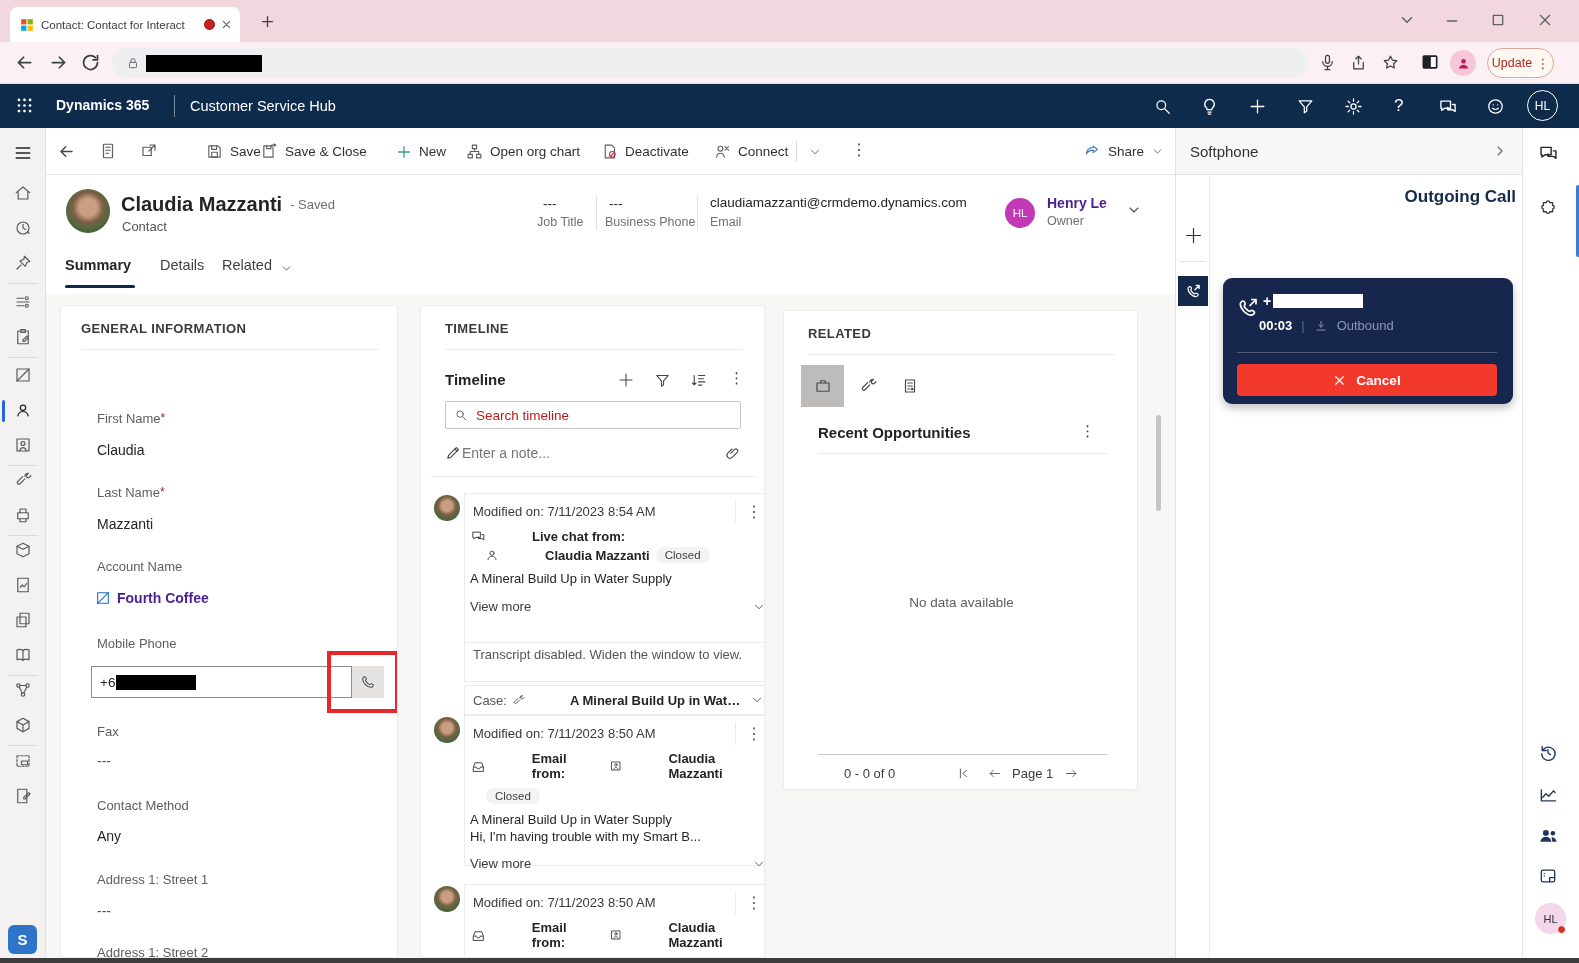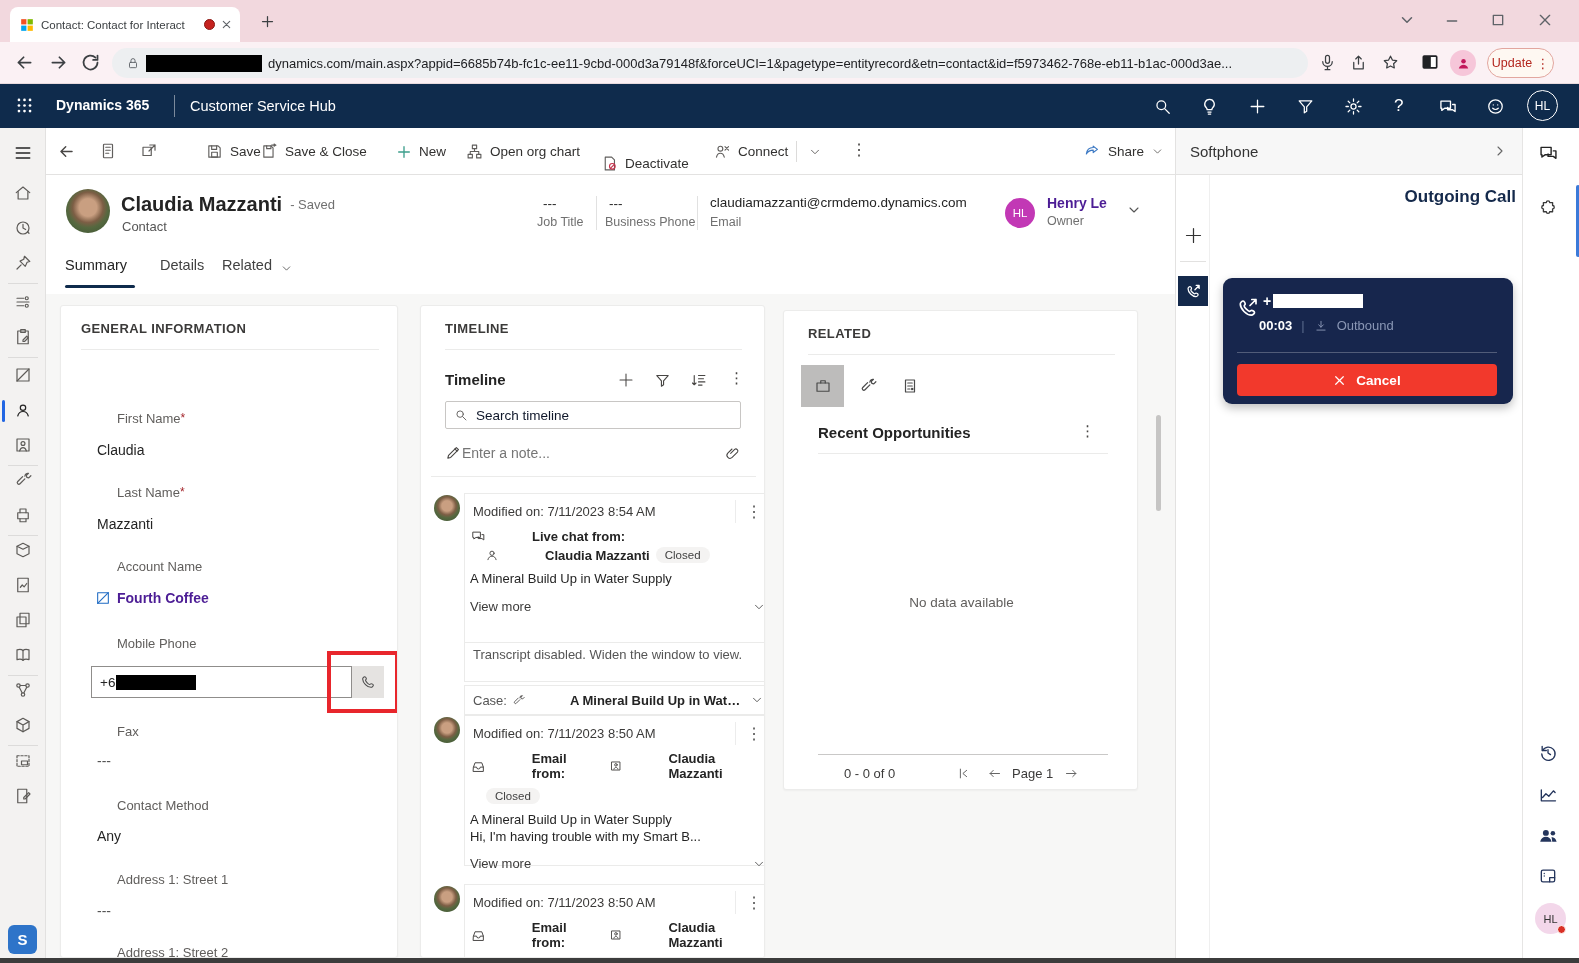--- a/index.html
+++ b/index.html
@@ -52,42 +52,42 @@
   .photo { border-radius:50%; background:radial-gradient(circle at 50% 42%, #c99f81 26%, #7d5e45 45%, #55683f 60%, #3b5132 100%); }
   .hdr-name { font-size:20px; font-weight:600; color:#242424; }
   .hdr-saved { font-size:13px; color:#707070; }
   .hdr-sub { font-size:13px; color:#555; }
   .hfield-v { font-size:13.5px; color:#242424; }
   .hfield-l { font-size:12.5px; color:#707070; }
   .hdr-vdiv { width:1px; height:34px; background:#e1e1e1; }
   #owner-avatar { width:30px; height:30px; border-radius:50%; background:#c238b5; color:#fff; font-size:11.5px; display:flex; align-items:center; justify-content:center; }
   .link-blue { color:#4c1d95; }
   .tab-item { font-size:14.5px; color:#424242; }
-  .tab-item.active { font-weight:400; color:#242424; }
+  .tab-item.active { font-weight:700; color:#242424; }
   #tab-underline { height:3px; background:#0f2b4c; border-radius:2px; }
 
   
   .card { position:absolute; background:#fff; border:1px solid #ececeb; border-radius:3px; box-shadow:0 1px 2px rgba(0,0,0,.04); overflow:hidden; }
   .card-title { font-size:13px; font-weight:600; color:#3b3a39; letter-spacing:.4px; }
   .card-hr { height:1px; background:#ebebea; }
-  .f-label { font-size:13px; color:#605e5c;margin-left:20px; }
+  .f-label { font-size:13px; color:#605e5c; }
   .f-req { color:#a4262c; font-size:12px; vertical-align:top; }
   .f-value { font-size:14px; color:#242424; }
   .f-value.bold { font-weight:400; }
 
   #mobile-input { border:1px solid #8f8d8b; background:#fff; display:flex; align-items:center; padding-left:8px; font-size:13.5px; color:#242424; }
   #phone-btn { position:absolute; background:#e5e3e1; border-left:1px solid #8f8d8b; display:flex; align-items:center; justify-content:center; color:#4a4a4a; }
   #red-box { border:4px solid #e8262c; }
   .redact { background:#000; }
 
   
   .tl-widget-title { font-size:15px; font-weight:600; color:#242424; }
   .tl-ic { color:#484644; }
   #tl-search { border:1px solid #c8c6c4; border-radius:2px; display:flex; align-items:center; padding:0 8px; gap:8px; color:#605e5c; }
-  #tl-search .ph { font-size:13.5px; color:#0f172a; }
+  #tl-search .ph { font-size:13.5px; color:#b91c1c; }
   .note-ph { font-size:14px; color:#757575; }
   .entry { position:absolute; border:1px solid #ebebea; background:#fff; }
   .e-head { display:flex; align-items:center; border-bottom:0; padding:6px 0 2px 8px; }
   .e-modified { font-size:13px; color:#3b3a39; flex:1; }
   .e-kebab { border-left:1px solid #ececec; padding:2px 10px; color:#555; }
   .e-line { font-size:13px; color:#242424; }
   .e-bold { font-weight:600;padding-left:40px; }
   .closed-pill { display:inline-block; background:#f4f3f2; border-radius:10px; padding:2px 9px; font-size:11.5px; color:#424242; }
   .viewmore { font-size:13px; color:#3b3a39; }
   .e-subbox { position:absolute; border:1px solid #ebebea; background:#fff; font-size:13px; color:#555; padding:4px 8px; }
@@ -164,21 +164,20 @@
         <path d="M20 12a8 8 0 1 1-2.3-5.6"></path>
         <path d="M20 4v5h-5"></path>
       </svg>
   </div>
   <div class="abs" id="urlbar">
     <svg class="ic" width="14" height="14" viewBox="0 0 24 24" style="color:#5f6368;">
         <rect x="6" y="11" width="12" height="9" rx="1.5"></rect>
         <path d="M8.5 11V8a3.5 3.5 0 0 1 7 0v3"></path>
       </svg>
     <span class="url-redact"></span>
-    <span class="url-text ellip">dynamics.com/main.aspx?appid=6685b74b-fc1c-ee11-9cbd-000d3a79148f&amp;forceUCI=1&amp;pagetype=entityrecord&amp;etn=contact&amp;id=f5973462-768e-eb11-b1ac-000d3ae...</span>
   </div>
   <svg class="abs ic" style="left:1318px;top:53px;color:#3c4043;" width="19" height="19" viewBox="0 0 24 24">
       <rect x="9.5" y="3" width="5" height="10" rx="2.5"></rect>
       <path d="M6 11a6 6 0 0 0 12 0M12 17v4M9 21h6"></path>
     </svg>
   <svg class="abs ic" style="left:1349px;top:53px;color:#3c4043;" width="19" height="19" viewBox="0 0 24 24">
       <path d="M12 14V4M8.5 7.5L12 4l3.5 3.5"></path>
       <path d="M6 12v8h12v-8"></path>
     </svg>
   <svg class="abs ic" style="left:1381px;top:53px;color:#3c4043;" width="19" height="19" viewBox="0 0 24 24">
@@ -284,21 +283,21 @@
     </div>
     <div class="abs cmd-btn" style="left:460px;top:0;">
       <svg class="ic cmd-ic" width="17" height="17" viewBox="0 0 24 24">
           <rect x="9" y="3" width="6" height="5"></rect>
           <rect x="3" y="16" width="6" height="5"></rect>
           <rect x="15" y="16" width="6" height="5"></rect>
           <path d="M12 8v4M6 16v-4h12v4"></path>
         </svg>
       <span>Open org chart</span>
     </div>
-    <div class="abs cmd-btn" style="left:595px;top:12px;">
+    <div class="abs cmd-btn" style="left:595px;top:0;">
       <svg class="ic cmd-ic" width="17" height="17" viewBox="0 0 24 24">
           <path d="M6 3h9l4 4v14H6z"></path>
           <circle cx="16" cy="16" r="4" style="stroke:#c4314b"></circle>
           <path d="M13.2 18.8l5.6-5.6" style="stroke:#c4314b"></path>
         </svg>
       <span>Deactivate</span>
     </div>
     <div class="abs cmd-btn" style="left:708px;top:0;">
       <svg class="ic cmd-ic" width="17" height="17" viewBox="0 0 24 24">
           <circle cx="9" cy="8" r="3.4"></circle>

